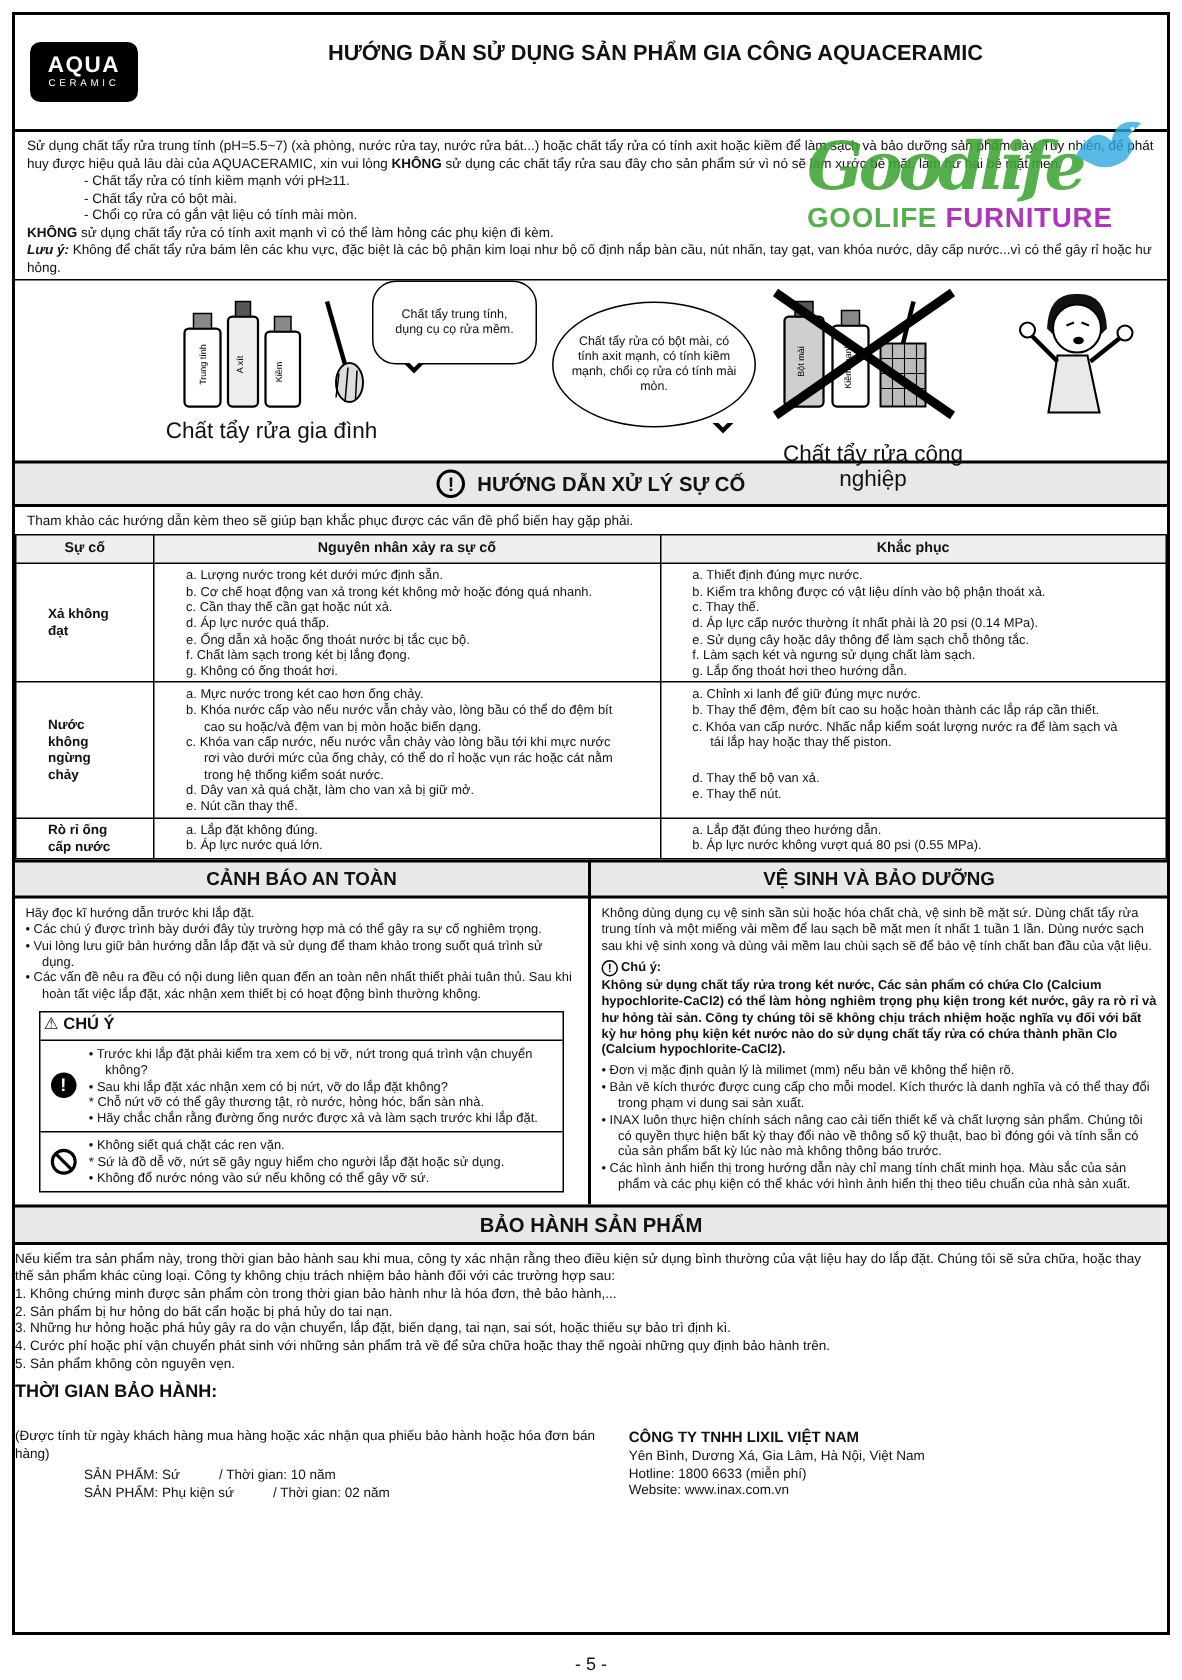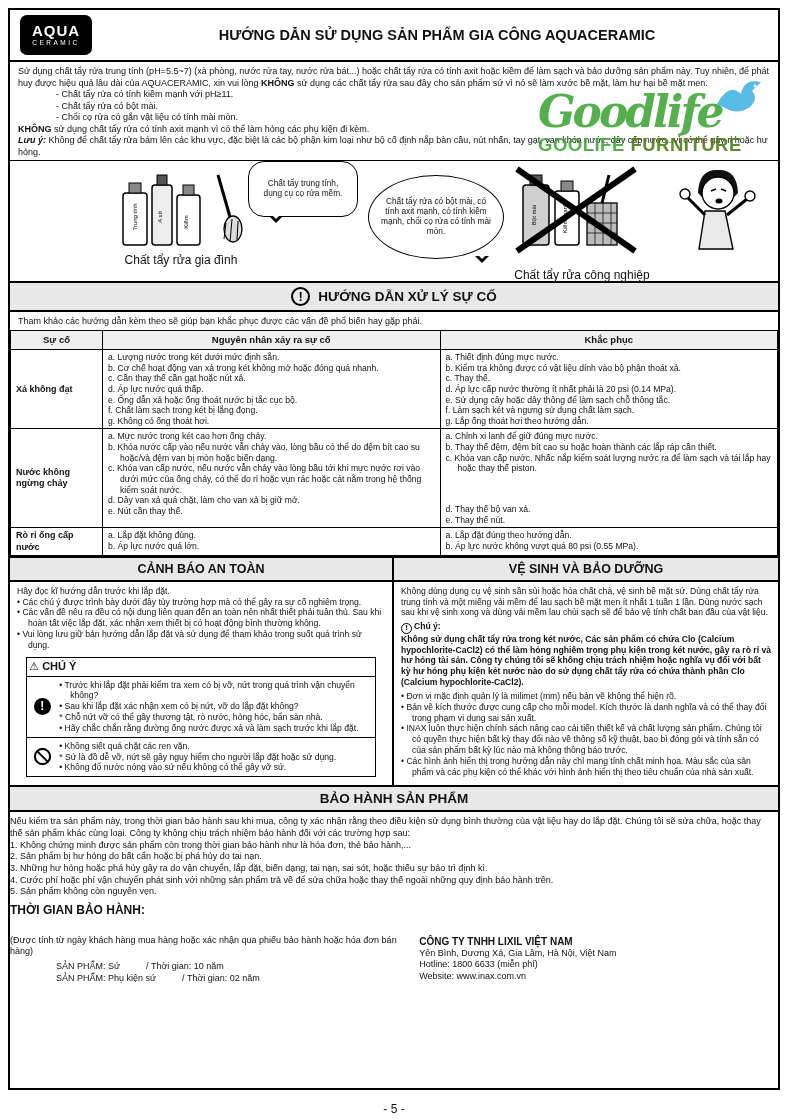--- a/index.html
+++ b/index.html
@@ -1,60 +1,60 @@
 <!DOCTYPE html>
 <html><head>
 <meta charset="utf-8">
 <style>
   * { margin:0; padding:0; box-sizing:border-box; }
   html,body { width:788px; height:1120px; background:#fff; overflow:hidden; }
   body { font-family:"Liberation Sans","DejaVu Sans",sans-serif; color:#111; position:relative; }
   .sheet { position:absolute; left:8px; right:8px; top:8px; bottom:30px; border:2px solid #000; background:#fff; display:flex; flex-direction:column; }
 
   
-  .hdr { display:flex; align-items:center; gap:14px; padding:5px 10px; border-bottom:2px solid #000; }
+  .hdr { display:flex; align-items:flex-start; gap:14px; padding:18px 10px; border-bottom:2px solid #000; }
   .logo { background:#000; color:#fff; border-radius:7px; width:72px; height:40px; display:flex; flex-direction:column; align-items:center; justify-content:center; flex:0 0 auto; }
   .logo .l1 { font-weight:bold; font-size:15px; letter-spacing:1px; line-height:1; }
   .logo .l2 { font-size:6.5px; letter-spacing:2.5px; line-height:1.4; }
   .hdr-title { flex:1; text-align:center; font-weight:bold; font-size:14.5px; }
 
   
   .intro { padding:4px 8px 2px 8px; font-size:9px; line-height:1.28; border-bottom:1px solid #000; }
   .intro .dash { padding-left:38px; }
   .hang { padding-left:11px; text-indent:-11px; }
 
   
   .illus { position:relative; height:120px; border-bottom:none; }
-  .caption { position:absolute; font-size:12px; text-align:center; }
+  .caption { position:absolute; font-size:15px; text-align:center; }
   .bubble { position:absolute; border:1.4px solid #000; background:#fff; font-size:8.3px; line-height:1.2; text-align:center; display:flex; align-items:center; justify-content:center; padding:6px 9px; z-index:2; }
   .bubble-rect { border-radius:16px; }
   .bubble-ellipse { border-radius:50%; }
   .tail-b { position:absolute; width:0; height:0; border:7px solid transparent; border-top-color:#000; }
   .tail-w { position:absolute; width:0; height:0; border:6px solid transparent; border-top-color:#fff; }
 
   
   .wm { position:absolute; top:90px; left:538px; width:235px; z-index:6; pointer-events:none; opacity:.88; line-height:1; }
   .wm-script { font-family:"DejaVu Serif","Liberation Serif",serif; font-style:italic; font-weight:bold; font-size:44px; color:#3fa535; letter-spacing:-3px; }
   .wm-caps { font-size:18.5px; font-weight:bold; letter-spacing:.5px; margin-top:2px; }
-  .wm-caps .g { color:#3fa535; } .wm-caps .b { color:#4d7c0f; }
+  .wm-caps .g { color:#3fa535; } .wm-caps .b { color:#a21caf; }
   .wm-bird { position:absolute; top:-16px; right:8px; }
 
   
   .bar { background:#e8e8e8; border-top:2px solid #000; border-bottom:2px solid #000; text-align:center; font-weight:bold; font-size:13.5px; padding:4px 0; display:flex; align-items:center; justify-content:center; gap:8px; }
   .alert-circle { width:19px; height:19px; border:2.4px solid #000; border-radius:50%; display:inline-flex; align-items:center; justify-content:center; font-size:13px; font-weight:bold; flex:0 0 auto; }
 
   .ts-note { padding:4px 8px; font-size:9px; }
 
   
   table { border-collapse:collapse; width:100%; font-size:8.6px; line-height:1.24; }
-  th,td { border:1px solid #000; padding:2px 5px; vertical-align:top; text-align:left; }
+  th,td { border:1px solid #000; padding:2px 21px; vertical-align:top; text-align:left; }
   th { background:#efefef; text-align:center; font-size:9.5px; padding:3px; }
   td.issue { font-weight:bold; vertical-align:middle; font-size:9px; }
   .cell-line { padding-left:12px; text-indent:-12px; }
-  .cell-gap { margin-top:30px; }
+  .cell-gap { margin-top:13px; }
 
   
   .twocol { display:grid; grid-template-columns:1fr 1fr; border-top:0; }
   .col-l { border-right:2px solid #000; }
   .col-hd { background:#e8e8e8; border-top:2px solid #000; border-bottom:2px solid #000; text-align:center; font-weight:bold; font-size:12.5px; padding:4px 16px; }
   .col-body { padding:4px 7px; font-size:8.6px; line-height:1.26; }
 
   .chuy { border:1.5px solid #000; width:95%; margin:6px auto 4px auto; }
   .chuy-hd { font-weight:bold; font-size:11px; border-bottom:1.5px solid #000; padding:2px; }
   .chuy-row { display:flex; }
@@ -233,22 +233,22 @@
       </tr>
     </tbody>
   </table>
 
   <div class="twocol">
     <div class="col-l">
       <div class="col-hd">CẢNH BÁO AN TOÀN</div>
       <div class="col-body">
         <div>Hãy đọc kĩ hướng dẫn trước khi lắp đặt.</div>
         <div class="hang">• Các chú ý được trình bày dưới đây tùy trường hợp mà có thể gây ra sự cố nghiêm trọng.</div>
+        <div class="hang">• Vui lòng lưu giữ bản hướng dẫn lắp đặt và sử dụng để tham khảo trong suốt quá trình sử dụng.</div>
         <div class="hang">• Các vấn đề nêu ra đều có nội dung liên quan đến an toàn nên nhất thiết phải tuân thủ. Sau khi hoàn tất việc lắp đặt, xác nhận xem thiết bị có hoạt động bình thường không.</div>
-        <div class="hang">• Vui lòng lưu giữ bản hướng dẫn lắp đặt và sử dụng để tham khảo trong suốt quá trình sử dụng.</div>
 
         <div class="chuy">
           <div class="chuy-hd">
             <span>⚠</span>
             <span>CHÚ Ý</span>
           </div>
           <div class="chuy-row">
             <div class="chuy-ico">
                 <span class="excl">!</span>
               </div>

